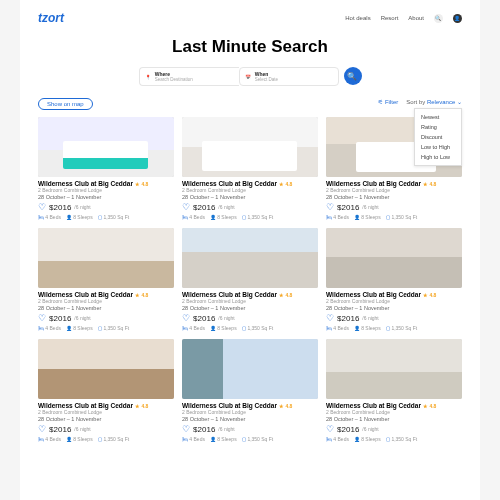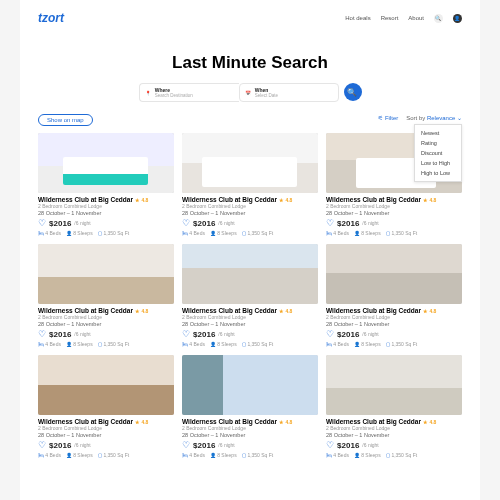--- a/index.html
+++ b/index.html
@@ -1,18 +1,18 @@
 <!DOCTYPE html>
 <html><head>
 <meta charset="utf-8">
 <style>
 *{margin:0;padding:0;box-sizing:border-box;font-family:-apple-system,Arial,sans-serif}
 body{background:#f5f5f5;width:500px;height:500px;overflow:hidden}
 .page{background:#fff;width:460px;margin:0 auto;min-height:500px;padding:11px 18px}
-.header{display:flex;align-items:center;justify-content:space-between;margin-bottom:28px}
+.header{display:flex;align-items:center;justify-content:space-between;margin-bottom:12px}
 .logo{color:#1e6ad6;font-weight:700;font-size:12px;font-style:italic}
 .nav{display:flex;gap:10px;align-items:center;font-size:6px;color:#555}
 .nav-item{cursor:pointer}
 .icon-circle{width:9px;height:9px;border-radius:50%;background:#eee;display:flex;align-items:center;justify-content:center;font-size:5px}
 .user-icon{background:#333;color:#fff}
 h1{text-align:center;font-size:17px;font-weight:700;margin-bottom:10px}
 .search-bar{display:flex;justify-content:center;gap:0;margin-bottom:12px}
 .search-box{display:flex;align-items:center;border:1px solid #e5e5e5;border-radius:4px;padding:3px 6px;font-size:5px;gap:3px;width:100px}
 .search-box:first-of-type{border-radius:4px 0 0 4px;border-right:none}
 .search-box:last-of-type{border-radius:0 4px 4px 0}
@@ -31,21 +31,21 @@
 .grid{display:grid;grid-template-columns:repeat(3,1fr);gap:8px}
 .card{font-size:5.5px}
 .card-img{width:100%;height:60px;background:#ccc;border-radius:2px;margin-bottom:3px;position:relative;overflow:hidden}
 .card-title{font-weight:600;font-size:6.5px;display:flex;align-items:center;gap:2px}
 .star{color:#f5a623;font-size:5px}
 .rating{color:#f5a623;font-size:5px}
 .card-sub{color:#999;font-size:5px}
 .card-date{color:#666;font-size:5.5px;margin-top:1px}
 .price-row{display:flex;align-items:center;gap:3px;margin-top:2px}
 .heart{color:#1e6ad6;font-size:9px;cursor:pointer}
-.price{font-weight:700;font-size:8px;color:#222}
+.price{font-weight:400;font-size:8px;color:#222}
 .price-sub{color:#999;font-size:5px}
 .meta-row{display:flex;gap:5px;margin-top:2px;color:#999;font-size:5px}
 .meta{display:flex;align-items:center;gap:1px}
 .mi{color:#1e6ad6}
 
 .rm{width:100%;height:100%;position:relative}
 .r1{background:linear-gradient(#eef 55%,#eee 55%)}
 .r1::after{content:"";position:absolute;bottom:8px;left:25px;width:85px;height:28px;background:linear-gradient(#fff 60%,#2cb 60%);border-radius:2px}
 .r2{background:linear-gradient(#f5f5f5 50%,#e8e4df 50%)}
 .r2::after{content:"";position:absolute;bottom:6px;left:20px;width:95px;height:30px;background:#fff;border-radius:2px}

